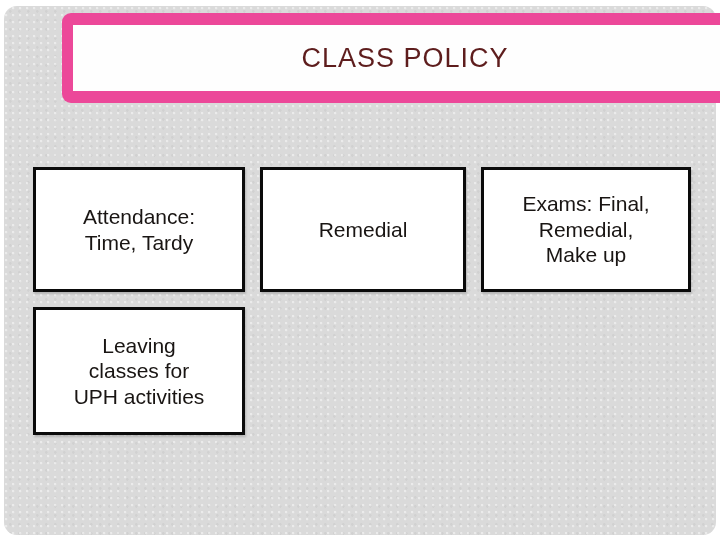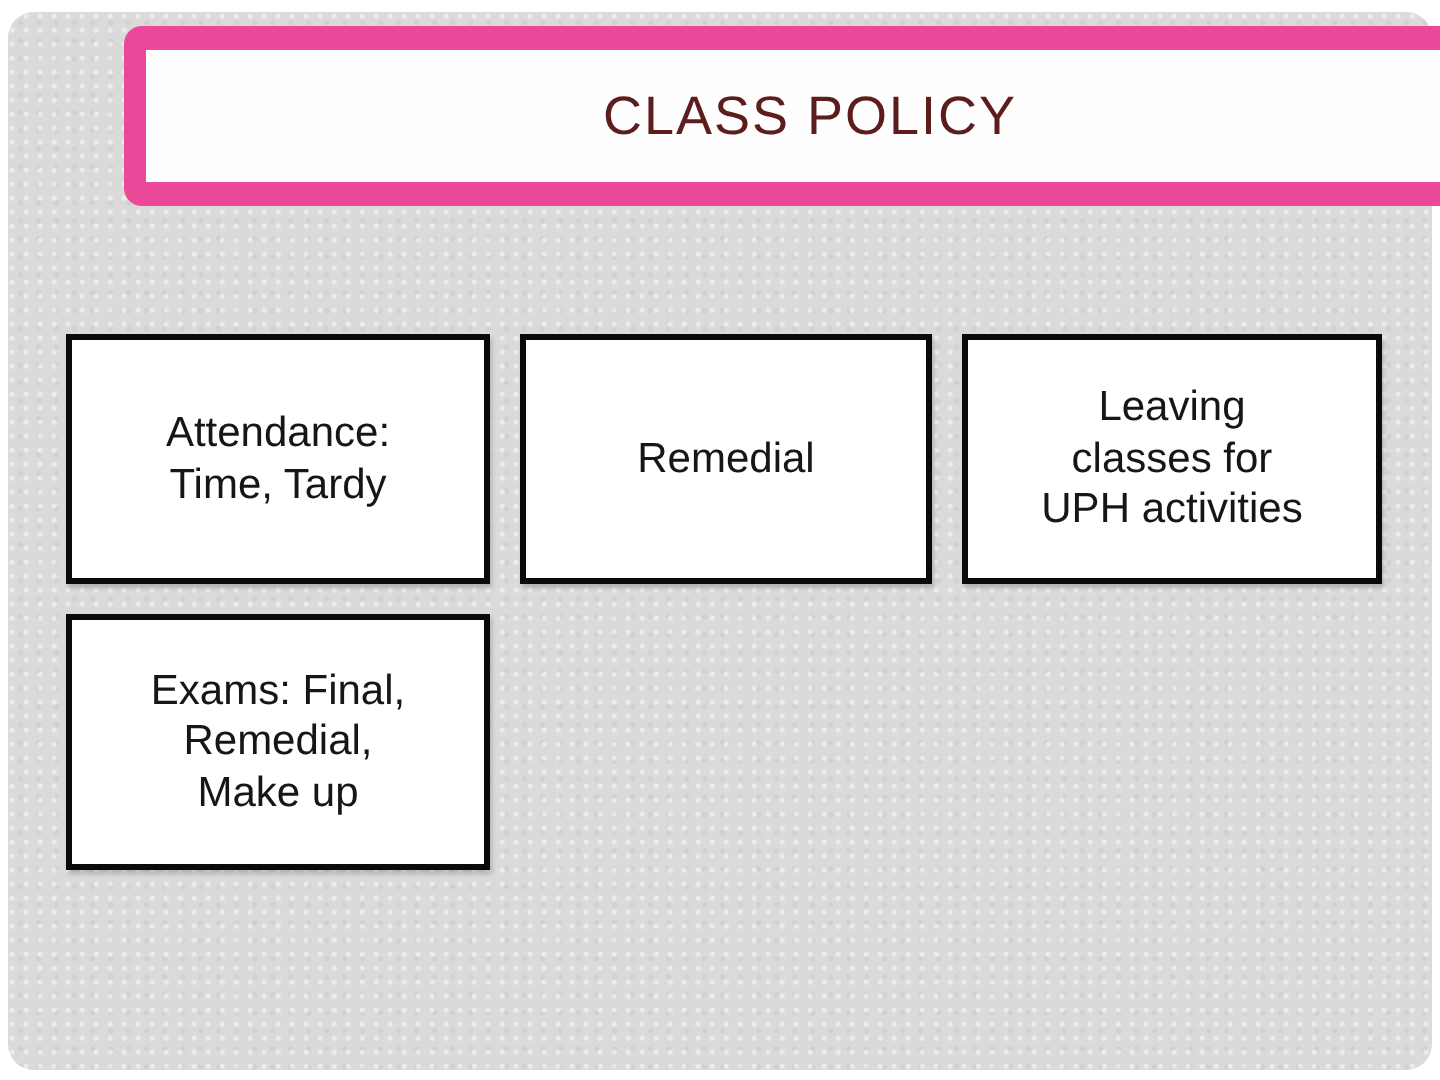--- a/index.html
+++ b/index.html
@@ -86,22 +86,22 @@
 
 <div class="grid">
   <div class="box">
     <span class="box-label">Attendance:
 Time, Tardy</span>
   </div>
   <div class="box">
     <span class="box-label">Remedial</span>
   </div>
   <div class="box">
+    <span class="box-label">Exams: Final,
+Remedial,
+Make up</span>
+  </div>
+  <div class="box">
     <span class="box-label">Leaving
 classes for
 UPH activities</span>
   </div>
-  <div class="box">
-    <span class="box-label">Exams: Final,
-Remedial,
-Make up</span>
-  </div>
 </div>
 
 </body></html>

